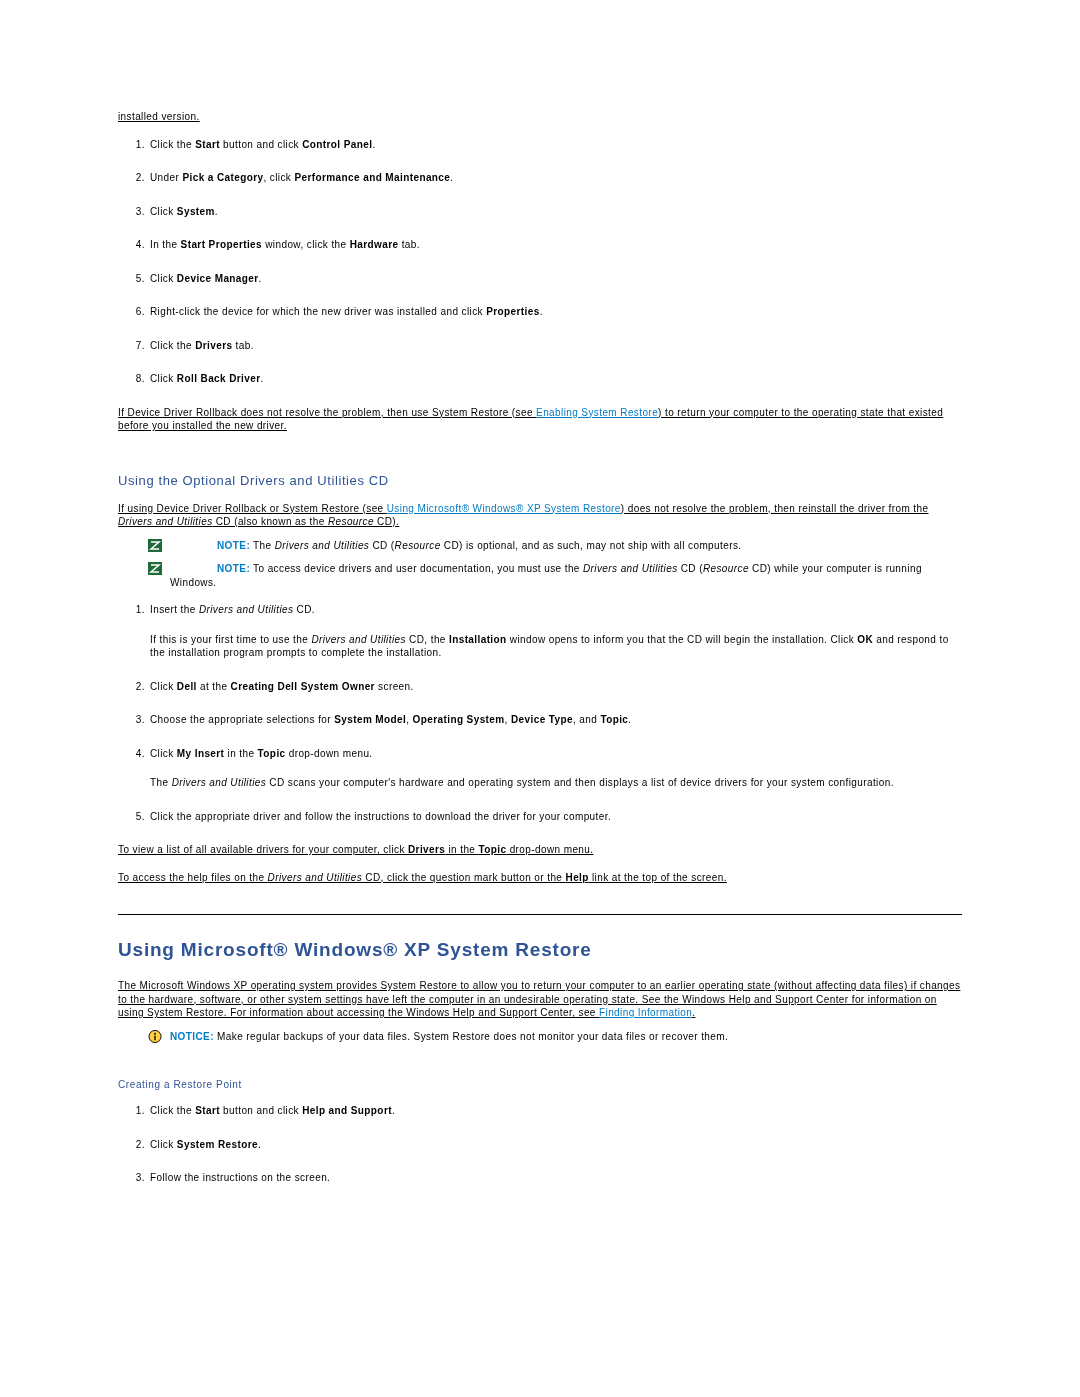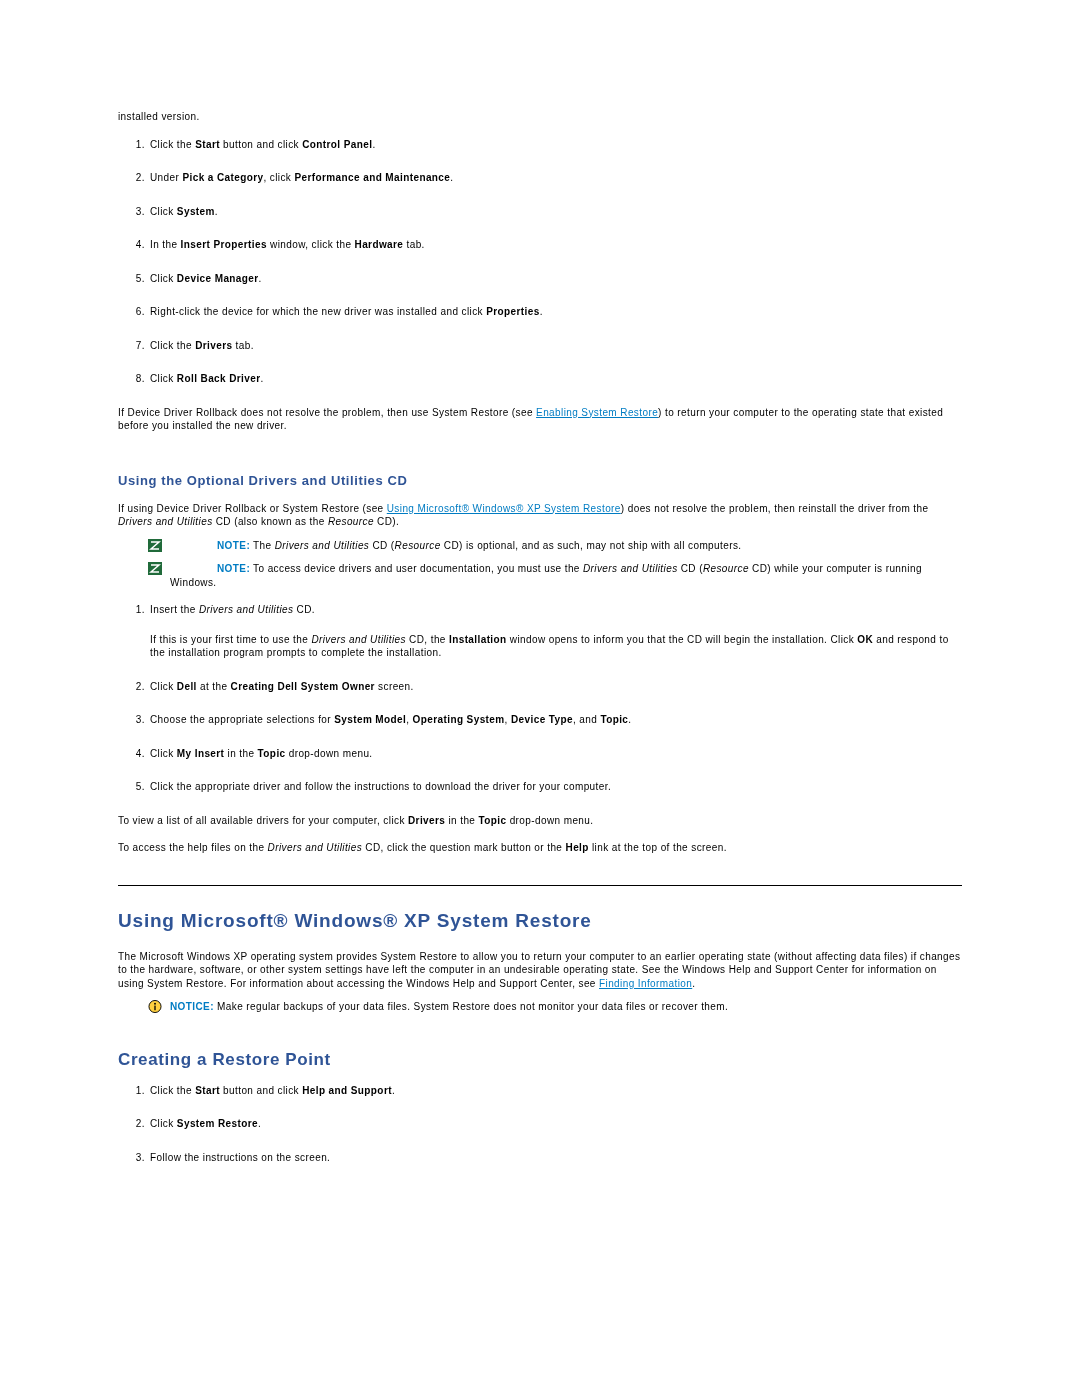--- a/index.html
+++ b/index.html
@@ -12,20 +12,21 @@
     font-family: Verdana, Arial, sans-serif;
     font-size: 10px;
     color: #000000;
     letter-spacing: 0.4px;
     padding: 110px 118px 60px 118px;
     box-sizing: border-box;
   }
   .para {
     line-height: 1.35;
     margin: 0 0 6px 0;
+    text-decoration: underline;
   }
   ol.num {
     list-style: decimal;
     padding-left: 30px;
     margin: 14px 0;
   }
   ol.num li {
     padding-left: 2px;
     margin-bottom: 20px;
     line-height: 1.35;
@@ -34,21 +35,21 @@
     margin-top: 16px;
     line-height: 1.35;
   }
   a.link {
     color: #007cc3;
     text-decoration: underline;
   }
   h3.section-blue-small {
     color: #2f5496;
     font-size: 13px;
-    font-weight: bold;
+    font-weight: normal;
     letter-spacing: 0.6px;
     margin: 40px 0 14px 0;
   }
   h2.section-blue-large {
     color: #2f5496;
     font-size: 19px;
     font-weight: bold;
     letter-spacing: 0.8px;
     margin: 24px 0 18px 0;
   }
@@ -97,21 +98,21 @@
   <li>
     <span>Click the </span><span class="bold">Start</span><span> button and click </span><span class="bold">Control Panel</span><span>.</span>
   </li>
   <li>
     <span>Under </span><span class="bold">Pick a Category</span><span>, click </span><span class="bold">Performance and Maintenance</span><span>.</span>
   </li>
   <li>
     <span>Click </span><span class="bold">System</span><span>.</span>
   </li>
   <li>
-    <span>In the </span><span class="bold">Insert Properties</span><span> window, click the </span><span class="bold">Hardware</span><span> tab.</span>
+    <span>In the </span><span class="bold">Start Properties</span><span> window, click the </span><span class="bold">Hardware</span><span> tab.</span>
   </li>
   <li>
     <span>Click </span><span class="bold">Device Manager</span><span>.</span>
   </li>
   <li>
     <span>Right-click the device for which the new driver was installed and click </span><span class="bold">Properties</span><span>.</span>
   </li>
   <li>
     <span>Click the </span><span class="bold">Drivers</span><span> tab.</span>
   </li>
@@ -162,20 +163,23 @@
     </div>
   </li>
   <li>
     <span>Click </span><span class="bold">Dell</span><span> at the </span><span class="bold">Creating Dell System Owner</span><span> screen.</span>
   </li>
   <li>
     <span>Choose the appropriate selections for </span><span class="bold">System Model</span><span>, </span><span class="bold">Operating System</span><span>, </span><span class="bold">Device Type</span><span>, and </span><span class="bold">Topic</span><span>.</span>
   </li>
   <li>
     <span>Click </span><span class="bold">My Insert</span><span> in the </span><span class="bold">Topic</span><span> drop-down menu.</span>
+    <div class="sub">
+      <span>The </span><span class="ital">Drivers and Utilities</span><span> CD scans your computer's hardware and operating system and then displays a list of device drivers for your system configuration.</span>
+    </div>
   </li>
   <li>
     <span>Click the appropriate driver and follow the instructions to download the driver for your computer.</span>
   </li>
 </ol>
 
 <p class="para">
   <span>To view a list of all available drivers for your computer, click </span><span class="bold">Drivers</span><span> in the </span><span class="bold">Topic</span><span> drop-down menu.</span>
 </p>
 
@@ -197,21 +201,21 @@
         <circle cx="7" cy="7" r="6.5" fill="#ffcf3f" stroke="#000000" stroke-width="1"></circle>
         <circle cx="7" cy="4" r="1" fill="#000"></circle>
         <rect x="6.3" y="6" width="1.4" height="5" fill="#000"></rect>
       </svg>
   </div>
   <div class="text-cell">
     <span class="notice-label bold">NOTICE:</span><span> Make regular backups of your data files. System Restore does not monitor your data files or recover them.</span>
   </div>
 </div>
 
-<h3 class="section-blue-small" style="font-size:17px; margin-top:36px;">Creating a Restore Point</h3>
+<h3 class="section-blue-small" style="font-size:10px; margin-top:36px;">Creating a Restore Point</h3>
 
 <ol class="num">
   <li>
     <span>Click the </span><span class="bold">Start</span><span> button and click </span><span class="bold">Help and Support</span><span>.</span>
   </li>
   <li>
     <span>Click </span><span class="bold">System Restore</span><span>.</span>
   </li>
   <li>
     <span>Follow the instructions on the screen.</span>

